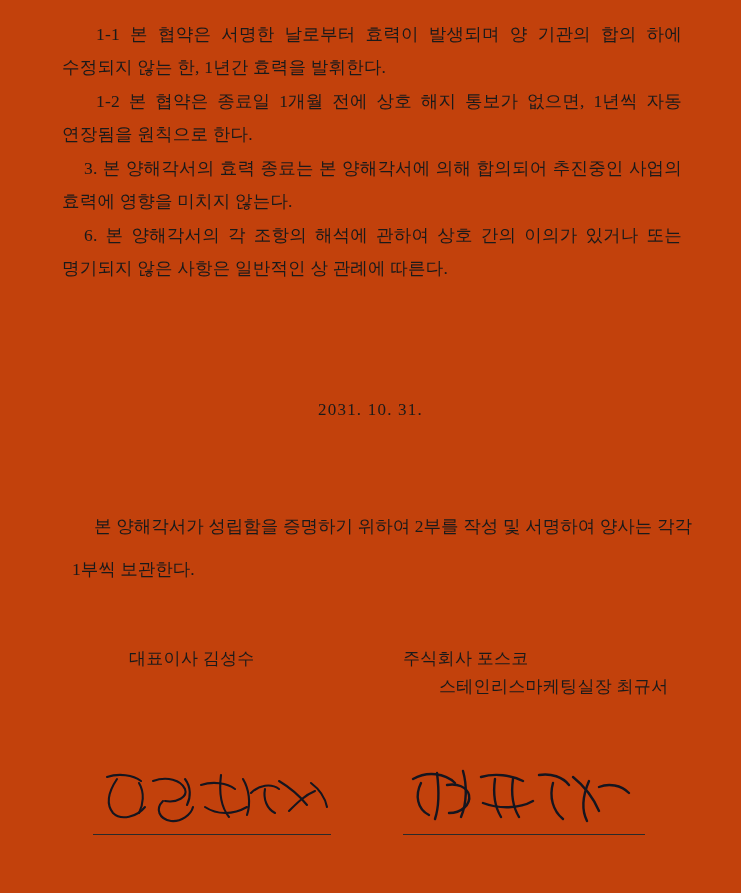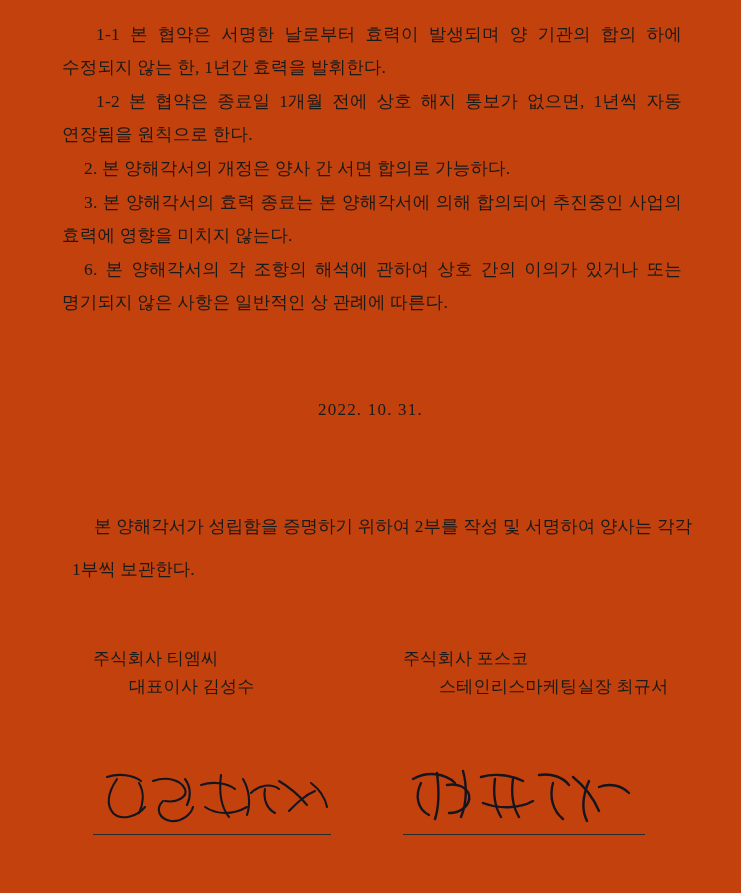--- a/index.html
+++ b/index.html
@@ -117,33 +117,31 @@
   .hand svg { display: block; }
 </style>
 </head>
 <body>
 
 <div class="page">
 
   <div class="body-text">
     <p class="para indent1">1-1 본 협약은 서명한 날로부터 효력이 발생되며 양 기관의 합의 하에 수정되지 않는 한, 1년간 효력을 발휘한다.</p>
     <p class="para indent1">1-2 본 협약은 종료일 1개월 전에 상호 해지 통보가 없으면, 1년씩 자동 연장됨을 원칙으로 한다.</p>
-    <p class="para indent2">2. 본 양해각서의 개정은 양사 간 서면 합의로 가능하다.</p>
     <p class="para indent2">3. 본 양해각서의 효력 종료는 본 양해각서에 의해 합의되어 추진중인 사업의 효력에 영향을 미치지 않는다.</p>
     <p class="para indent2">6. 본 양해각서의 각 조항의 해석에 관하여 상호 간의 이의가 있거나 또는 명기되지 않은 사항은 일반적인 상 관례에 따른다.</p>
   </div>
 
-  <div class="date-line">2022. 10. 31.</div>
+  <div class="date-line">2031. 10. 31.</div>
 
   <div class="closing">본 양해각서가 성립함을 증명하기 위하여 2부를 작성 및 서명하여 양사는 각각 1부씩 보관한다.</div>
 
   <div class="signature-block">
 
     <div class="sig-col left">
-      <div class="sig-company">주식회사 티엠씨</div>
       <div class="sig-person">대표이사 김성수</div>
       <div class="sig-mark left">
         <div class="hand">
           <svg width="250" height="72" viewBox="0 0 250 72" fill="none" xmlns="http://www.w3.org/2000/svg">
             <g stroke="#15151f" stroke-width="2.1" stroke-linecap="round" stroke-linejoin="round" fill="none">
               <path d="M14 14 C26 10, 40 12, 48 18"></path>
               <path d="M24 16 C16 28, 12 40, 20 50 C28 58, 44 54, 52 44"></path>
               <path d="M46 20 C52 30, 50 42, 46 50"></path>
               <path d="M60 18 C74 13, 88 17, 92 26 C95 34, 84 40, 72 38"></path>
               <path d="M70 38 C62 46, 66 56, 78 58 C88 59, 98 52, 100 44"></path>

